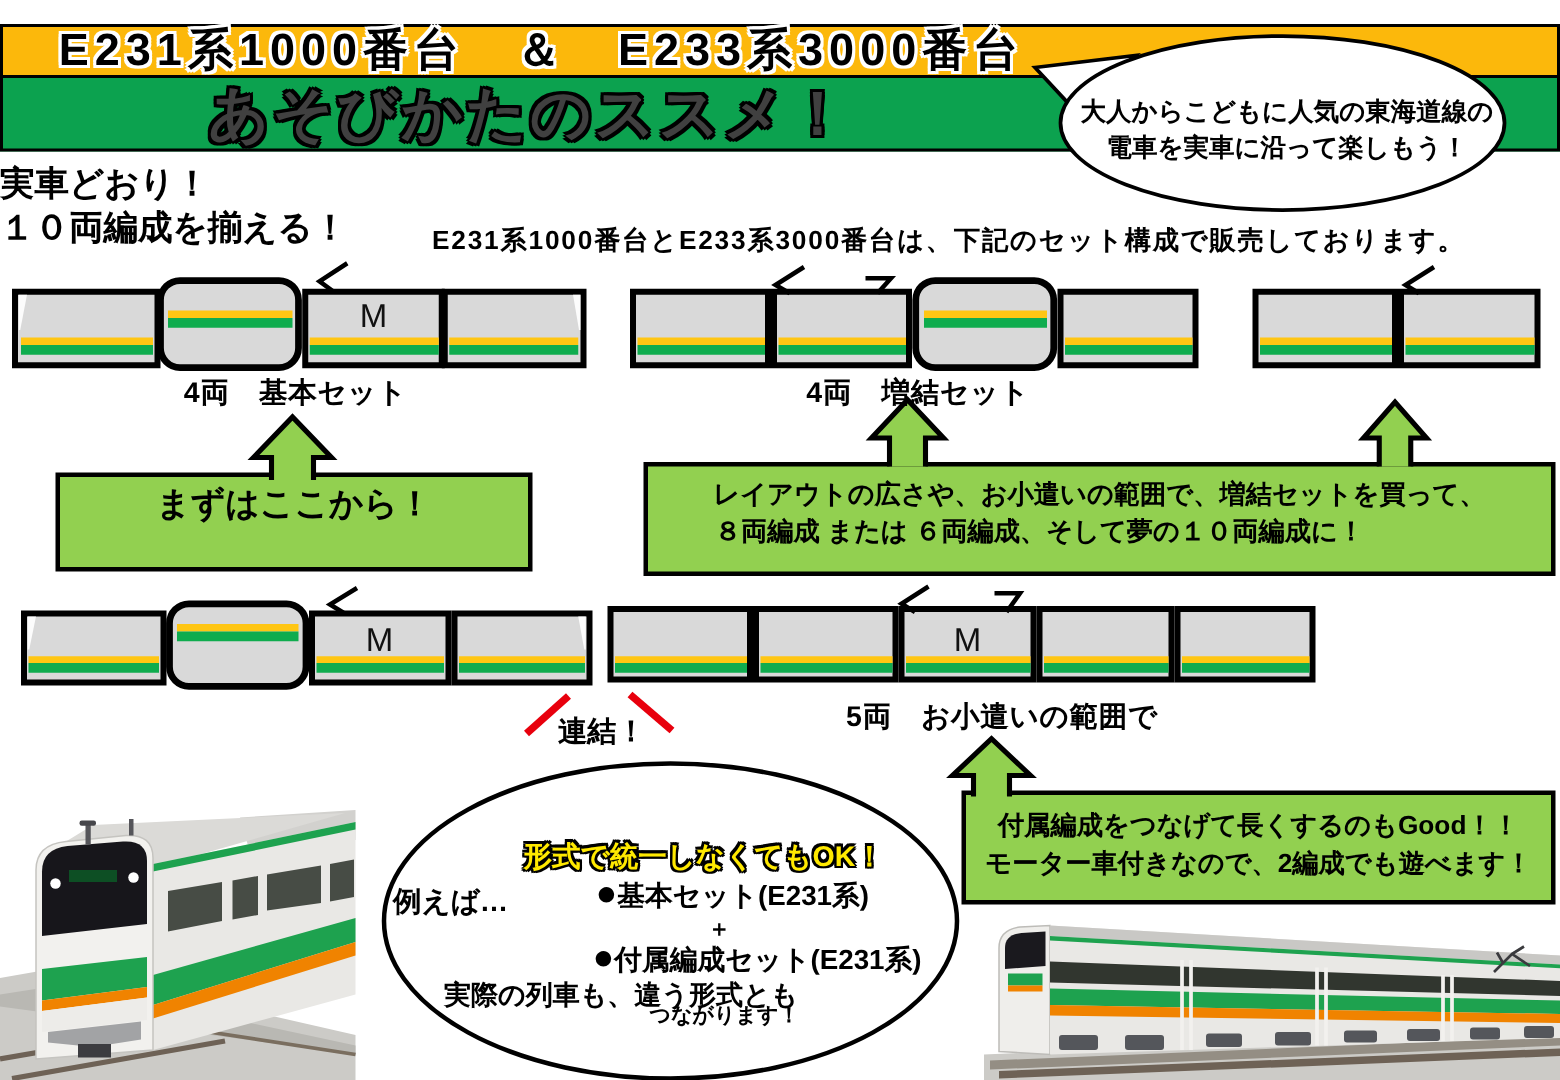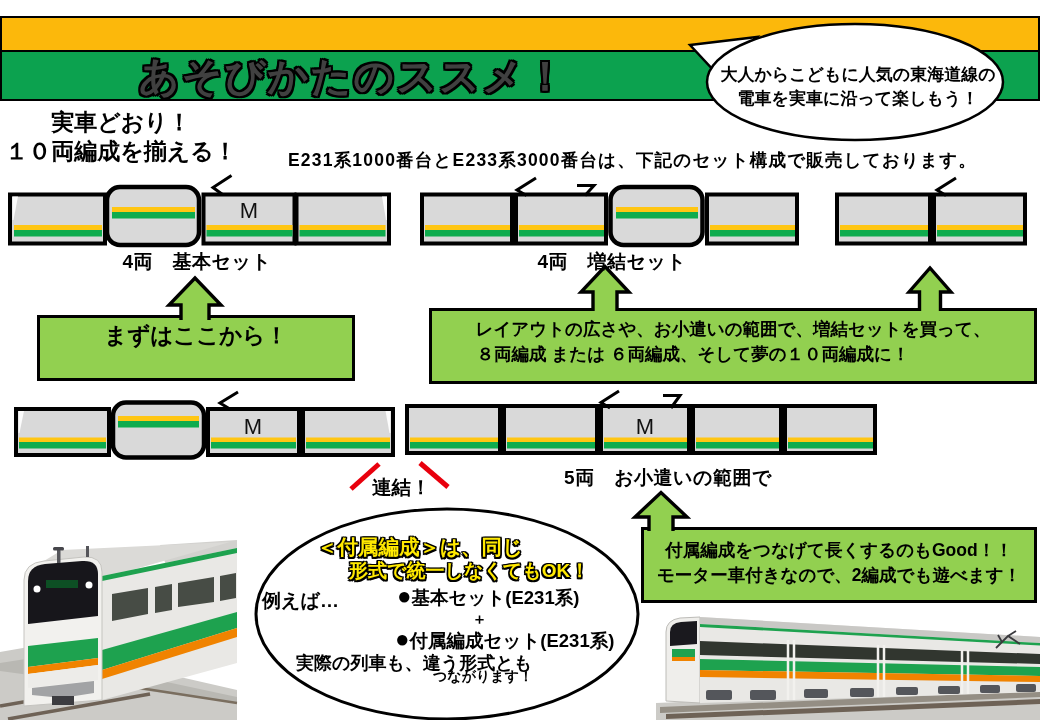--- a/index.html
+++ b/index.html
@@ -9,37 +9,38 @@
   .ctr{text-align:center;}
   
   .band{position:absolute;left:0;width:1040px;box-sizing:border-box;border:2px solid #000;z-index:1;}
   .band-orange{top:16px;height:36px;background:#FCB80B;}
   .band-green{top:50px;height:51px;background:#0CA24F;}
   .band-orange-text{top:17px;left:0;width:722px;text-align:center;font-size:30px;letter-spacing:4px;line-height:33px;
      text-shadow:-2px -2px 0 #fff,0 -2px 0 #fff,2px -2px 0 #fff,-2px 0 0 #fff,2px 0 0 #fff,-2px 2px 0 #fff,0 2px 0 #fff,2px 2px 0 #fff;}
   .band-green-text{top:53px;left:0;width:706px;text-align:center;font-size:40px;color:#404040;letter-spacing:2px;line-height:46px;
      text-shadow:-2px -2px 0 #000,0 -2px 0 #000,2px -2px 0 #000,-2px 0 0 #000,2px 0 0 #000,-2px 2px 0 #000,0 2px 0 #000,2px 2px 0 #000;}
   .bubble-line{left:703px;width:310px;text-align:center;font-size:17px;line-height:23px;}
-  .headline{left:0;top:108px;width:242px;text-align:center;font-size:23px;line-height:28.5px;}
+  .headline{left:0;top:108px;width:242px;text-align:left;font-size:23px;line-height:28.5px;}
   .description{left:288px;top:148px;font-size:17.5px;letter-spacing:1.2px;}
   .set-label{font-size:19px;letter-spacing:0.5px;}
   .m-label{font-size:22px;font-weight:400;color:#111;width:40px;margin-left:-20px;text-align:center;}
   .tip-line{text-align:center;}
   .hl-yellow{color:#FFE900;
      text-shadow:-1.5px -1.5px 0 #000,0 -1.5px 0 #000,1.5px -1.5px 0 #000,-1.5px 0 0 #000,1.5px 0 0 #000,-1.5px 1.5px 0 #000,0 1.5px 0 #000,1.5px 1.5px 0 #000;}
   .bullet-item::first-letter{font-size:1.3em;}
   svg.layer{position:absolute;left:0;top:0;z-index:2;pointer-events:none;}
 </style>
 </head>
 <body>
 
 <div class="canvas">
 
   <div class="band band-orange"></div>
   <div class="band band-green"></div>
+  <div class="txt band-orange-text">E231系1000番台　＆　E233系3000番台</div>
   <div class="txt band-green-text">あそびかたのススメ！</div>
 
   <div class="txt headline">
     <div>実車どおり！</div>
     <div>１０両編成を揃える！</div>
   </div>
   <div class="txt description">E231系1000番台とE233系3000番台は、下記のセット構成で販売しております。</div>
 
   <svg class="layer" width="1040" height="720" viewBox="0 0 1040 720">
 
@@ -226,21 +227,20 @@
   <div class="txt set-label ctr" style="left:546px;top:465px;width:244px;">5両　お小遣いの範囲で</div>
 
   <div class="txt" style="left:372px;top:474px;font-size:19.5px;">連結！</div>
 
   <div class="txt tip-line" style="left:39px;top:320px;width:314px;font-size:22.5px;">まずはここから！</div>
   <div class="txt tip-line" style="left:430px;top:317px;width:606px;font-size:17.5px;">レイアウトの広さや、お小遣いの範囲で、増結セットを買って、</div>
   <div class="txt tip-line" style="left:430px;top:342px;width:526px;font-size:17.5px;">８両編成 または ６両編成、そして夢の１０両編成に！</div>
   <div class="txt tip-line" style="left:642px;top:538px;width:394px;font-size:17.5px;">付属編成をつなげて長くするのもGood！！</div>
   <div class="txt tip-line" style="left:642px;top:563px;width:394px;font-size:17.5px;">モーター車付きなので、2編成でも遊べます！</div>
 
-  <div class="txt ctr hl-yellow" style="left:310px;top:533px;width:220px;font-size:20.5px;">＜付属編成＞は、同じ</div>
   <div class="txt ctr hl-yellow" style="left:349px;top:558px;width:240px;font-size:19px;">形式で統一しなくてもOK！</div>
   <div class="txt" style="left:262px;top:588px;font-size:19px;">例えば…</div>
   <div class="txt bullet-item" style="left:397px;top:584px;font-size:18.5px;line-height:24px;">●基本セット(E231系)</div>
   <div class="txt" style="left:472px;top:610px;font-size:15px;">＋</div>
   <div class="txt bullet-item" style="left:395px;top:627px;font-size:18.5px;line-height:24px;">●付属編成セット(E231系)</div>
   <div class="txt" style="left:296px;top:651px;font-size:18px;">実際の列車も、違う形式とも</div>
   <div class="txt" style="left:433px;top:668px;font-size:14px;">つながります！</div>
 
 </div>
 

